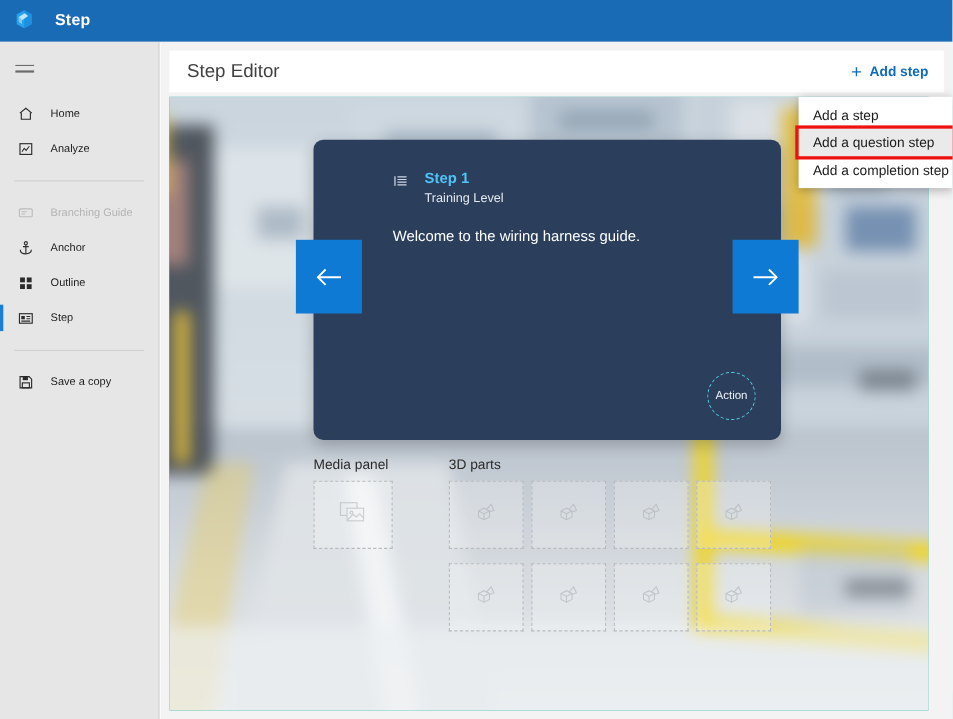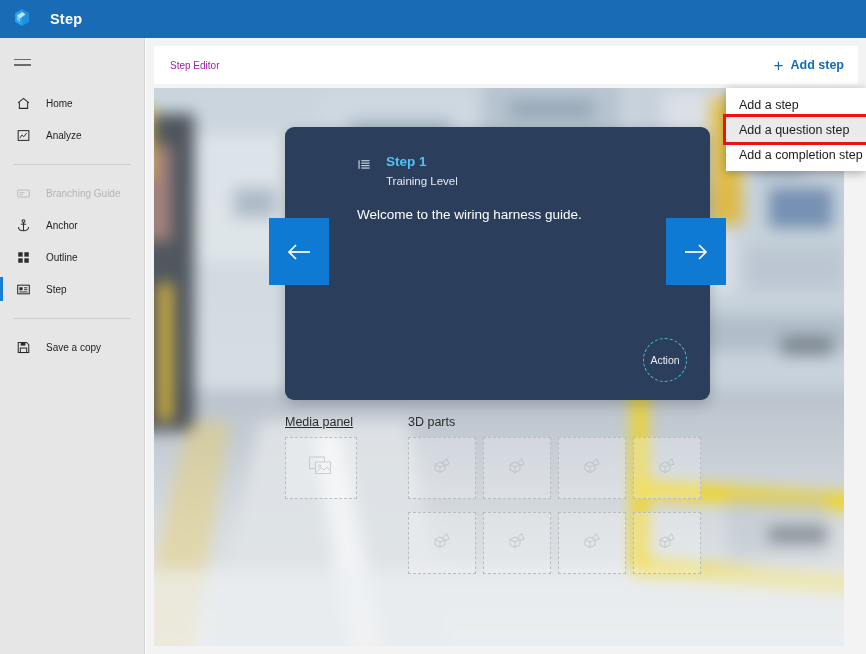--- a/index.html
+++ b/index.html
@@ -122,22 +122,22 @@
     left: 8px; top: 8px;
     width: 704px; height: 38px;
     background: #ffffff;
     display: flex;
     align-items: center;
     justify-content: space-between;
     padding: 0 14px 0 16px;
     box-sizing: border-box;
   }
   .editor-title {
-    font-size: 10px;
-    color: #a21caf;
+    font-size: 17px;
+    color: #404040;
   }
   .add-step-btn {
     display: flex;
     align-items: center;
     color: #0f6cbd;
     font-size: 12.5px;
     font-weight: bold;
     cursor: pointer;
     user-select: none;
   }
@@ -494,21 +494,21 @@
           </span>
         </div>
 
         <div class="step-body">Welcome to the wiring harness guide.</div>
 
         <div class="action-chip">
           <span>Action</span>
         </div>
       </div>
 
-      <div class="panel-label" style="left:131px; top:327px;text-decoration:underline;">Media panel</div>
+      <div class="panel-label" style="left:131px; top:327px;">Media panel</div>
       <div class="slot media-slot" style="left:131px; top:349px;">
         <span>
           <svg width="26" height="22" viewBox="0 0 26 22" fill="none" stroke="#a9adb3" stroke-width="1">
             <rect x="1.5" y="2" width="15" height="11.5"></rect>
             <rect x="7.5" y="7" width="15" height="11.5" fill="#f4f5f6"></rect>
             <circle cx="11.5" cy="11" r="1.3"></circle>
             <path d="M8 17.5 L13 12.5 L16 15 L19 12 L22 15.5"></path>
           </svg>
         </span>
       </div>

